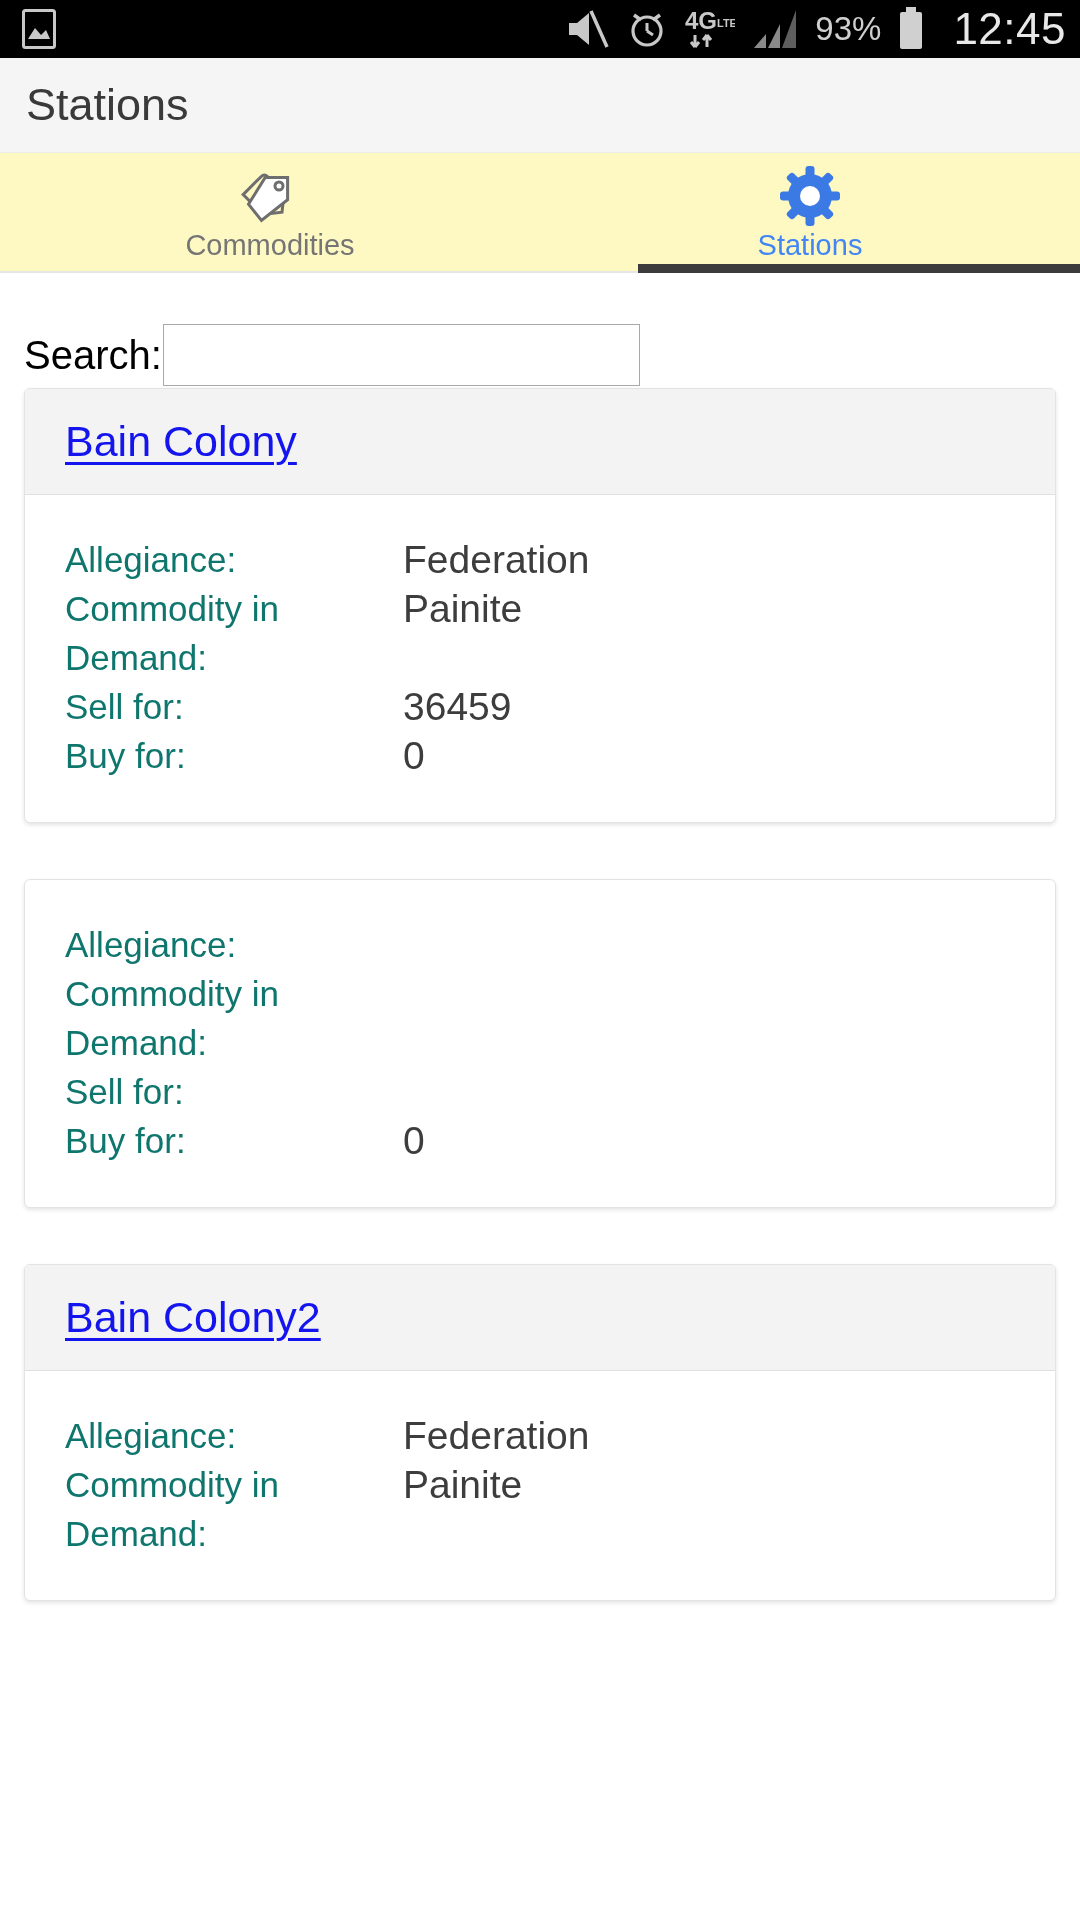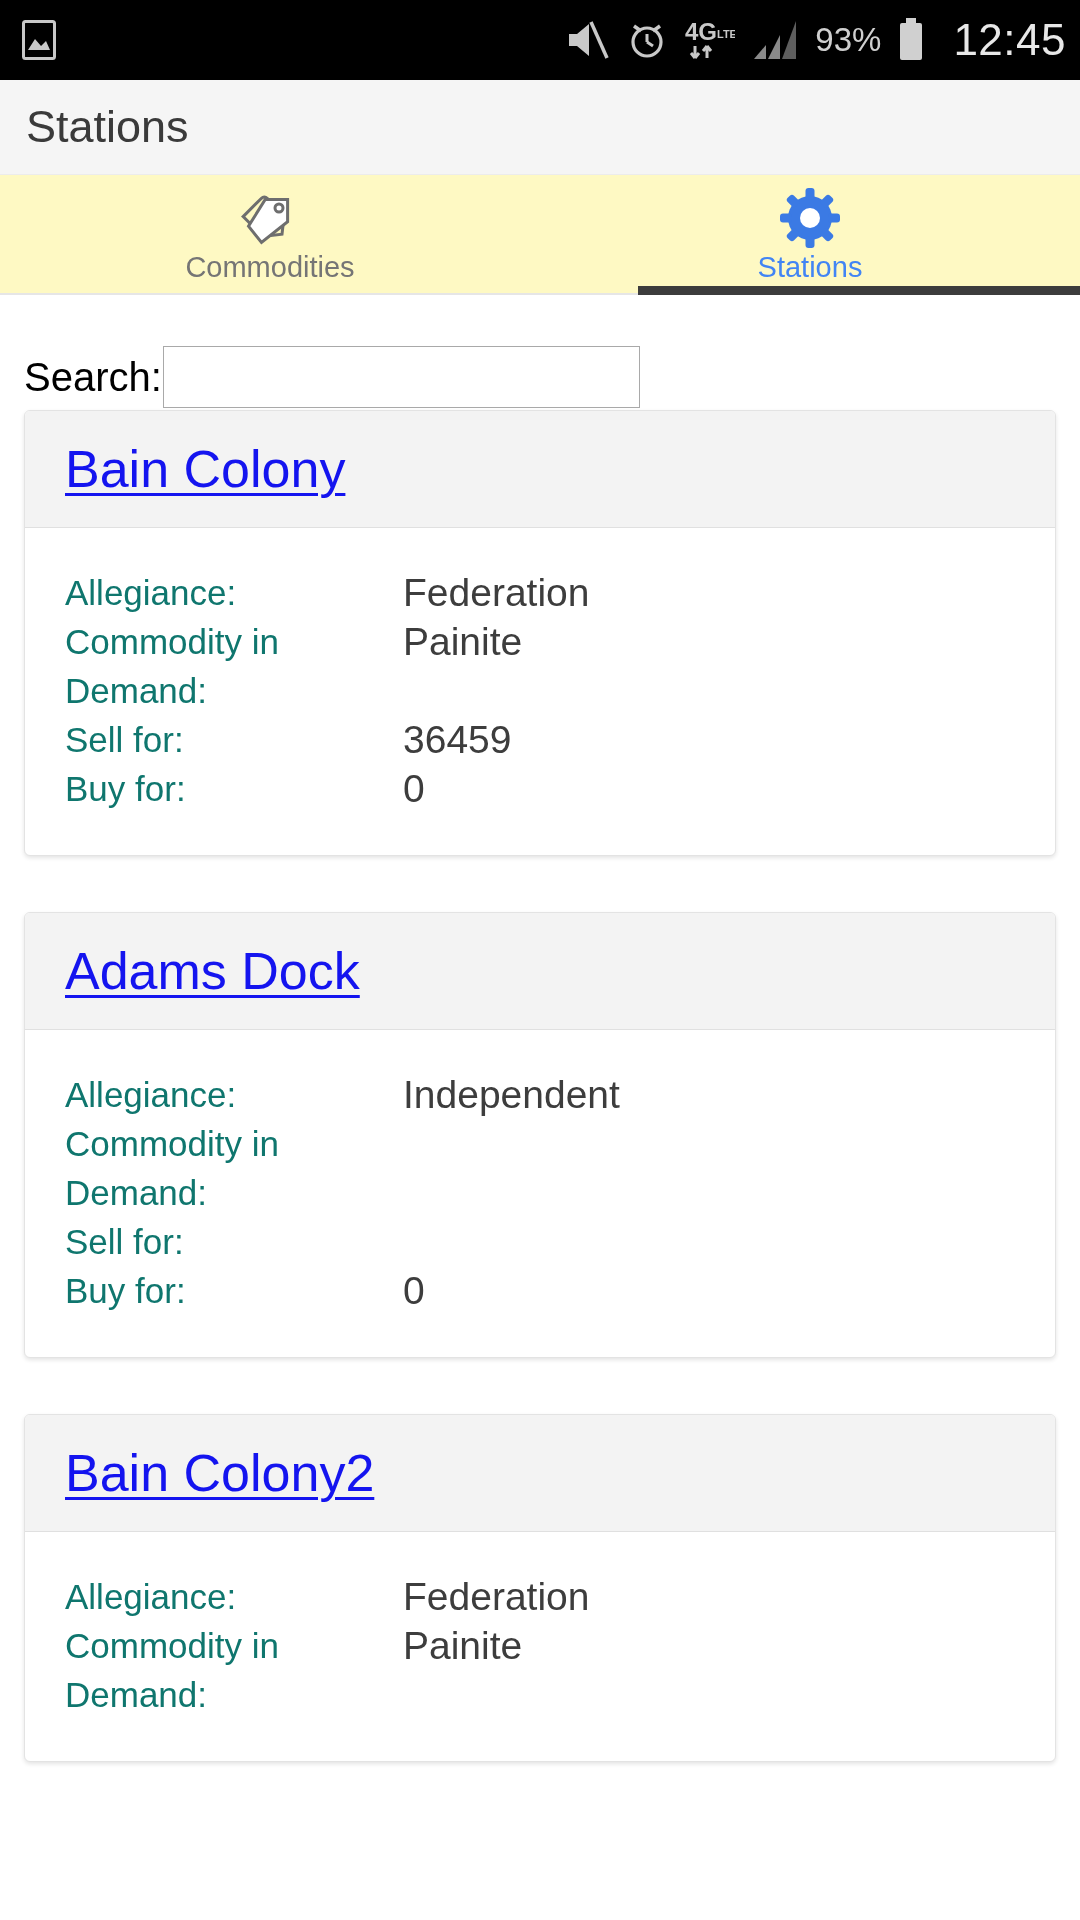--- a/index.html
+++ b/index.html
@@ -6,21 +6,21 @@
   html,body { width:1080px; height:1920px; }
   body {
     font-family:"Liberation Sans", sans-serif;
     background:#ffffff;
     overflow:hidden;
     position:relative;
   }
 
   
   .statusbar {
-    height:80px;
+    height:58px;
     background:#000000;
     display:flex;
     align-items:center;
     padding:0 14px 0 22px;
     color:#c8c8c8;
   }
   .sb-left { display:flex; align-items:center; }
   .sb-spacer { flex:1; }
   .sb-right { display:flex; align-items:center; gap:17px; }
 
@@ -127,21 +127,21 @@
     box-shadow:0 2px 4px rgba(0,0,0,0.11);
     margin-bottom:56px;
     overflow:hidden;
   }
   .card-header {
     background:#f3f3f3;
     border-bottom:1px solid #e0e0e0;
     padding:28px 0 28px 40px;
   }
   .card-title-link {
-    font-size:52px;
+    font-size:43px;
     color:#1414ef;
     text-decoration:underline;
     text-decoration-thickness:3px;
     text-underline-offset:6px;
     cursor:pointer;
     display:inline-block;
   }
   .card-body {
     padding:40px 0 42px 0;
   }
@@ -286,27 +286,23 @@
         <div class="prop-value">36459</div>
       </div>
       <div class="prop-row">
         <div class="prop-label">Buy for:</div>
         <div class="prop-value">0</div>
       </div>
     </div>
   </div>
 
   <div class="card">
-    <div class="card-header">
-      <span class="card-title-link">Adams Dock</span>
-    </div>
     <div class="card-body">
       <div class="prop-row">
         <div class="prop-label">Allegiance:</div>
-        <div class="prop-value">Independent</div>
       </div>
       <div class="prop-row">
         <div class="prop-label">Commodity in Demand:</div>
       </div>
       <div class="prop-row">
         <div class="prop-label">Sell for:</div>
       </div>
       <div class="prop-row">
         <div class="prop-label">Buy for:</div>
         <div class="prop-value">0</div>

